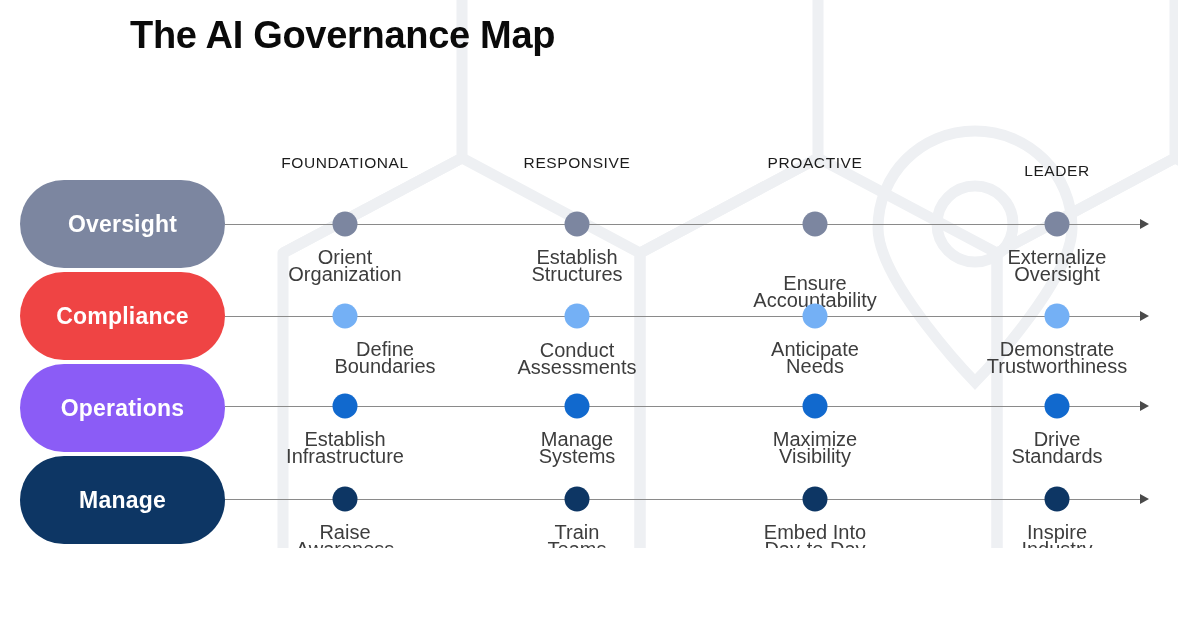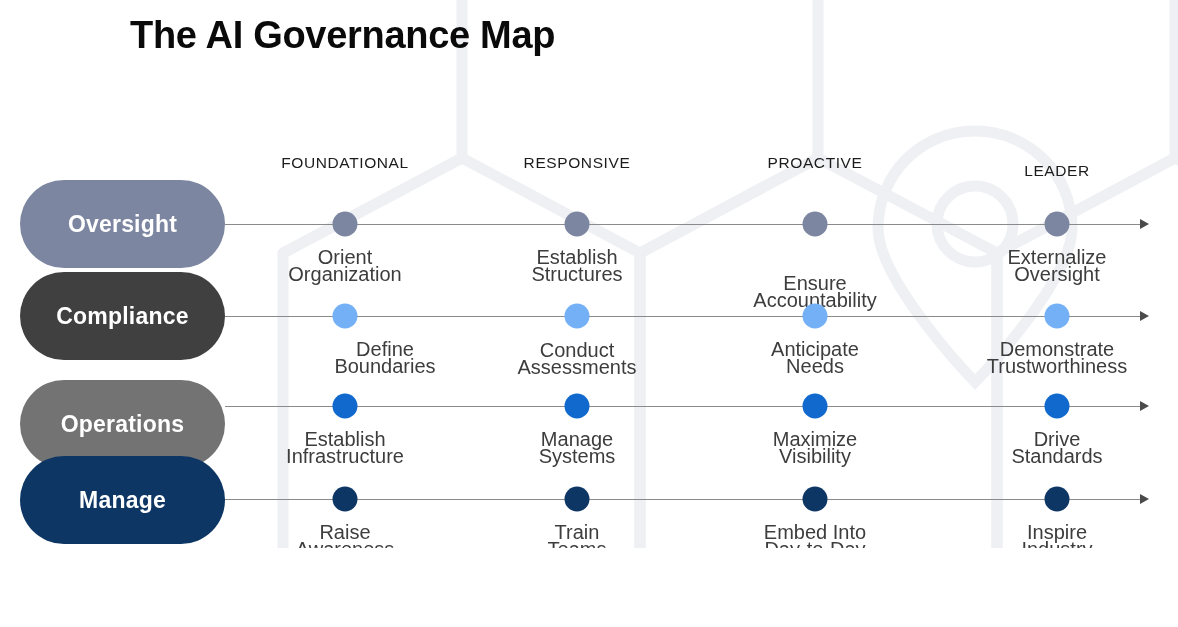--- a/index.html
+++ b/index.html
@@ -146,39 +146,39 @@
 Organization</div>
   <div class="cell-label" style="left:577px; top:249px;">Establish
 Structures</div>
   <div class="cell-label" style="left:815px; top:235px;margin-top:40px;">Ensure
 Accountability</div>
   <div class="cell-label" style="left:1057px; top:249px;">Externalize
 Oversight</div>
 
   <div class="row-axis" style="top:316px;"></div>
   <div class="row-arrow" style="left:1140px; top:311px;"></div>
-  <div class="row-pill" style="top:272px; background:#404040;">
+  <div class="row-pill" style="top:272px; background:#ef4444;">
     <span>Compliance</span>
   </div>
   <div class="dot" style="left:345px; top:316px; background:#74b0f5;"></div>
   <div class="dot" style="left:577px; top:316px; background:#74b0f5;"></div>
   <div class="dot" style="left:815px; top:316px; background:#74b0f5;"></div>
   <div class="dot" style="left:1057px; top:316px; background:#74b0f5;"></div>
   <div class="cell-label" style="left:345px; top:341px;margin-left:40px;">Define
 Boundaries</div>
   <div class="cell-label" style="left:577px; top:326px;margin-top:16px;">Conduct
 Assessments</div>
   <div class="cell-label" style="left:815px; top:341px;">Anticipate
 Needs</div>
   <div class="cell-label" style="left:1057px; top:341px;">Demonstrate
 Trustworthiness</div>
 
   <div class="row-axis" style="top:406px;"></div>
   <div class="row-arrow" style="left:1140px; top:401px;"></div>
-  <div class="row-pill" style="top:380px; background:#737373;">
+  <div class="row-pill" style="top:364px; background:#8b5cf6;">
     <span>Operations</span>
   </div>
   <div class="dot" style="left:345px; top:406px; background:#1169ce;"></div>
   <div class="dot" style="left:577px; top:406px; background:#1169ce;"></div>
   <div class="dot" style="left:815px; top:406px; background:#1169ce;"></div>
   <div class="dot" style="left:1057px; top:406px; background:#1169ce;"></div>
   <div class="cell-label" style="left:345px; top:431px;">Establish
 Infrastructure</div>
   <div class="cell-label" style="left:577px; top:431px;">Manage
 Systems</div>

